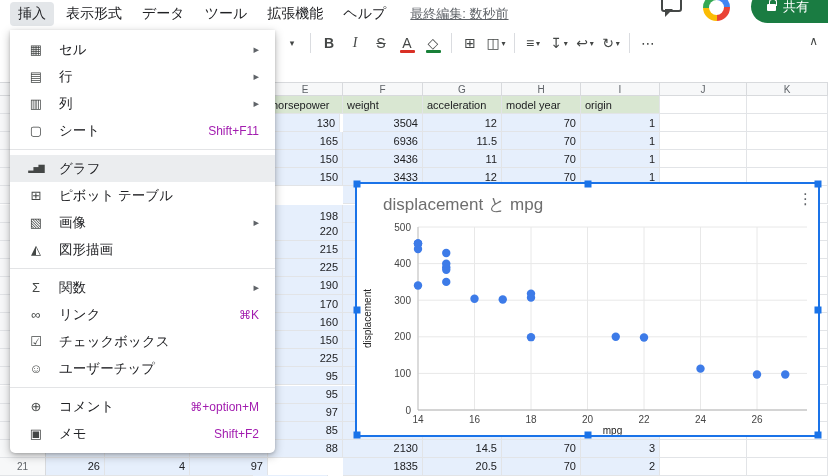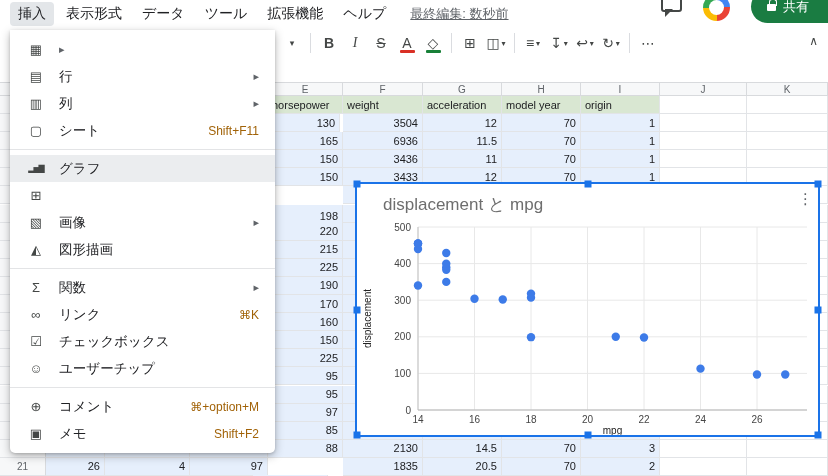--- a/index.html
+++ b/index.html
@@ -65,21 +65,21 @@
 
   
   #insert-menu{position:absolute;left:10px;top:30px;width:265px;background:#fff;z-index:80;
                border-radius:0 0 5px 5px;padding:6px 0;
                box-shadow:0 3px 10px rgba(0,0,0,.28),0 1px 3px rgba(0,0,0,.15)}
   .mi{height:27px;display:flex;align-items:center;padding:0 16px}
   .mi.hover{background:#ebedef}
   .mi .ico{width:20px;display:flex;justify-content:center;font-size:13px;color:#444746;margin-right:13px}
   .mi .ico.minichart{font-size:8px;letter-spacing:-1px;color:#444746}
   .mi .lbl{flex:1;font-size:13.5px;color:#202124;white-space:nowrap}
-  .mi .sc{font-size:12px;color:#a16207;white-space:nowrap}
+  .mi .sc{font-size:12px;color:#a21caf;white-space:nowrap}
   .mi .arr{font-size:11px;color:#5f6368}
   .mdiv{height:1px;background:#e3e4e6;margin:5px 0}
 </style>
 </head>
 <body>
 
 <div id="stage" style="--accent: #1a73e8; --share: #1a7c42; --green: #d9e7d2; --blue-range: #e6effc;">
 
   <div id="sheet">
       <div class="cell colhdr" style="left: 0px; width: 46px; top: 24px; height: 14px;"></div>
@@ -461,20 +461,21 @@
   <div class="bubble-icon"></div>
   <div class="avatar"></div>
   <div class="share-btn">
     <span class="lock"></span>
     <span>共有</span>
   </div>
 
   <div id="insert-menu">
       <div class="mi">
         <span class="ico">▦</span>
+        <span class="lbl">セル</span>
         <span class="arr">▸</span>
       </div>
       <div class="mi">
         <span class="ico">▤</span>
         <span class="lbl">行</span>
         <span class="arr">▸</span>
       </div>
       <div class="mi">
         <span class="ico">▥</span>
         <span class="lbl">列</span>
@@ -485,20 +486,21 @@
         <span class="lbl">シート</span>
         <span class="sc">Shift+F11</span>
       </div>
       <div class="mdiv"></div>
       <div class="mi hover">
         <span class="ico minichart">▂▅▇</span>
         <span class="lbl">グラフ</span>
       </div>
       <div class="mi">
         <span class="ico">⊞</span>
+        <span class="lbl">ピボット テーブル</span>
       </div>
       <div class="mi">
         <span class="ico">▧</span>
         <span class="lbl">画像</span>
         <span class="arr">▸</span>
       </div>
       <div class="mi">
         <span class="ico">◭</span>
         <span class="lbl">図形描画</span>
       </div>

